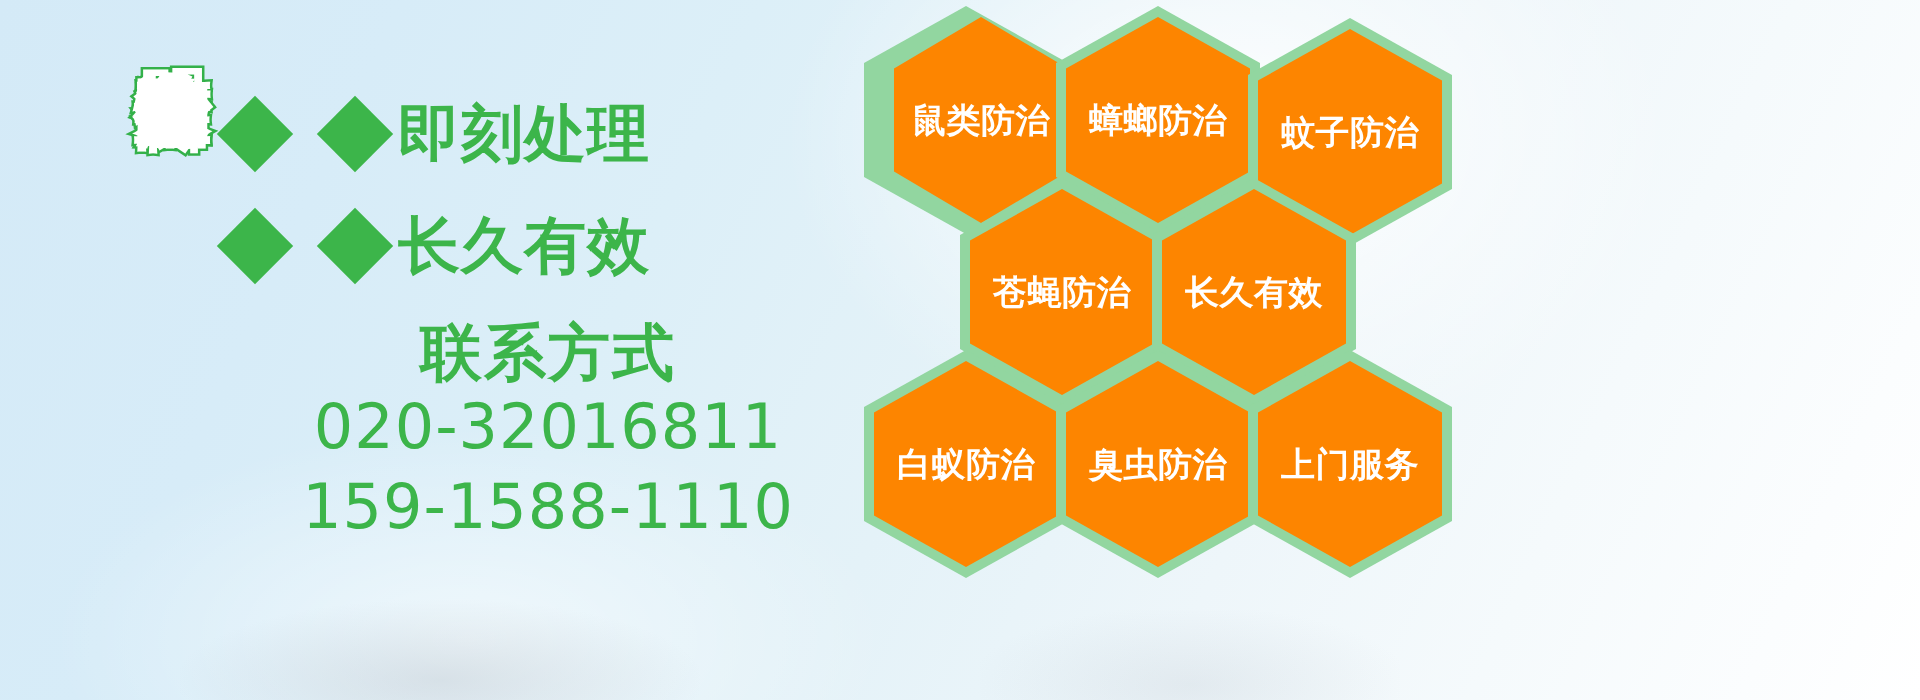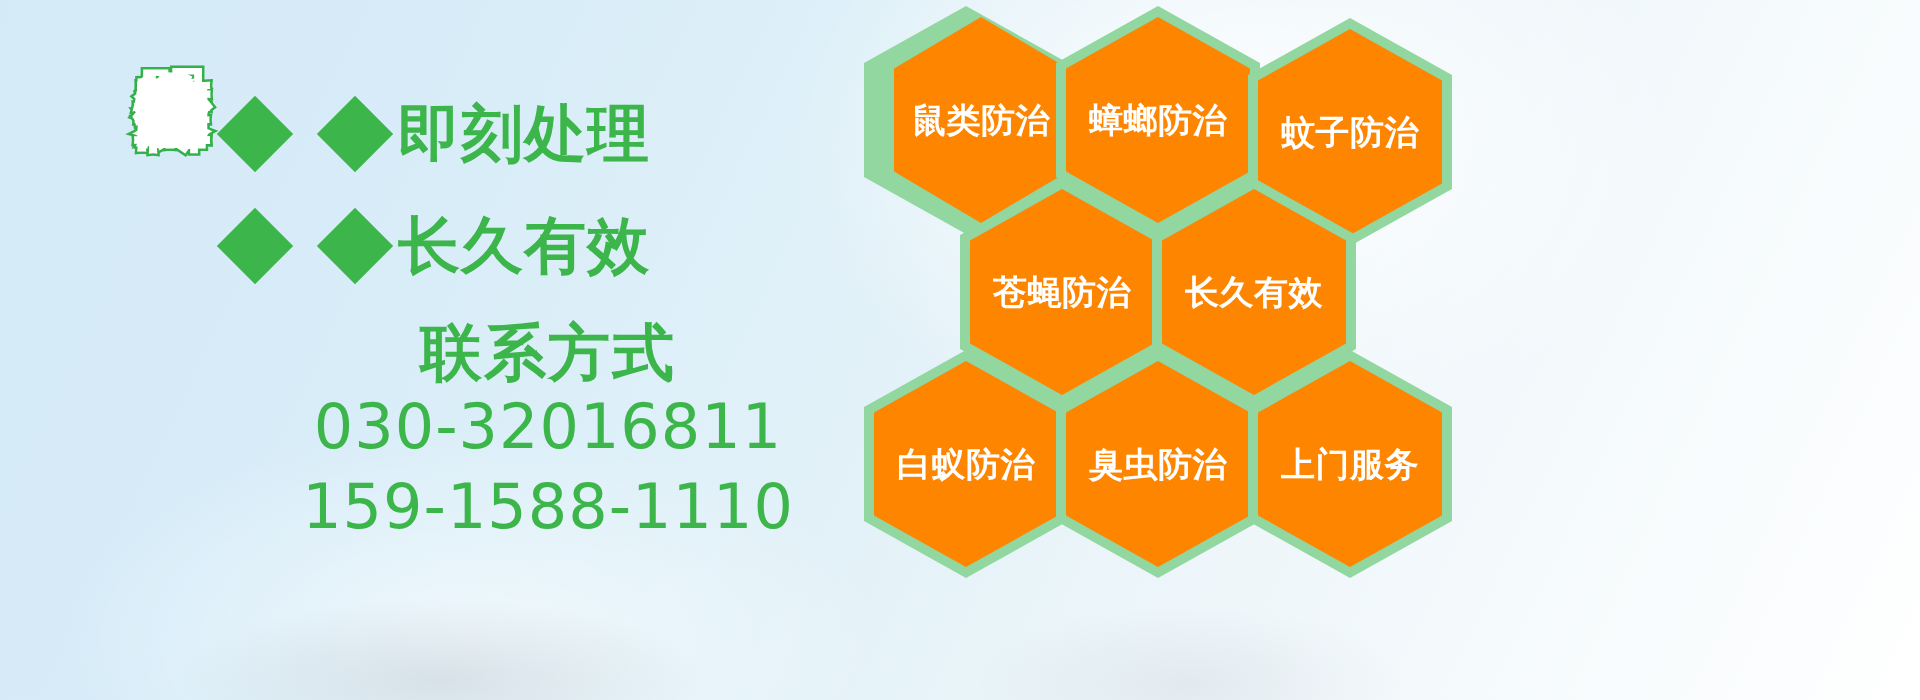--- a/index.html
+++ b/index.html
@@ -214,21 +214,21 @@
       <div class="feature-item">
         <span class="diamond-icon"></span>
         <span class="feature-label">长久有效</span>
       </div>
     </div>
 
   </div>
 
   <div class="contact">
     <div class="contact-heading">联系方式</div>
-    <div class="contact-phone">030-32016811</div>
+    <div class="contact-phone">020-32016811</div>
     <div class="contact-phone">159-1588-1110</div>
   </div>
 
   <div class="hive">
 
     <div class="hex hex-r1c1">
       <div class="hex-inner">
         <span class="hex-label">鼠类防治</span>
       </div>
     </div>

